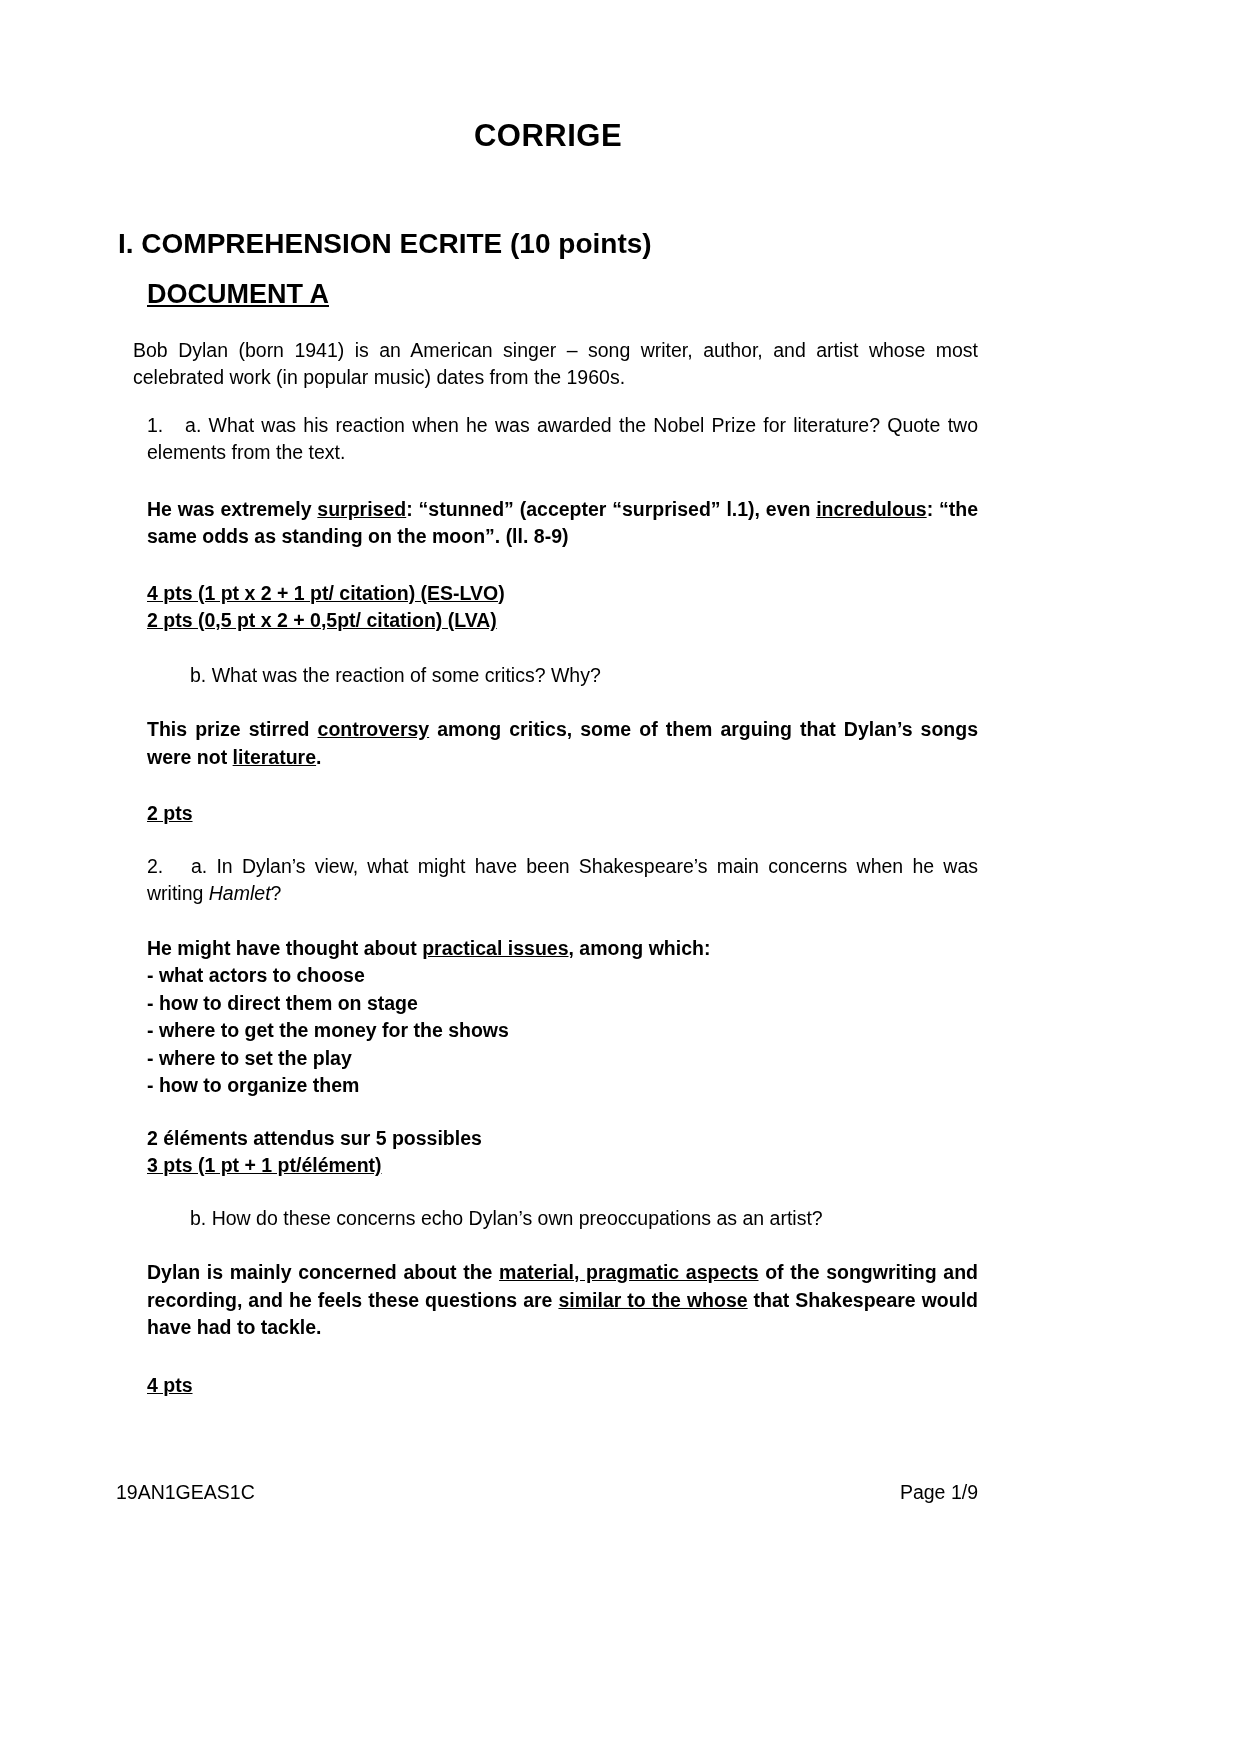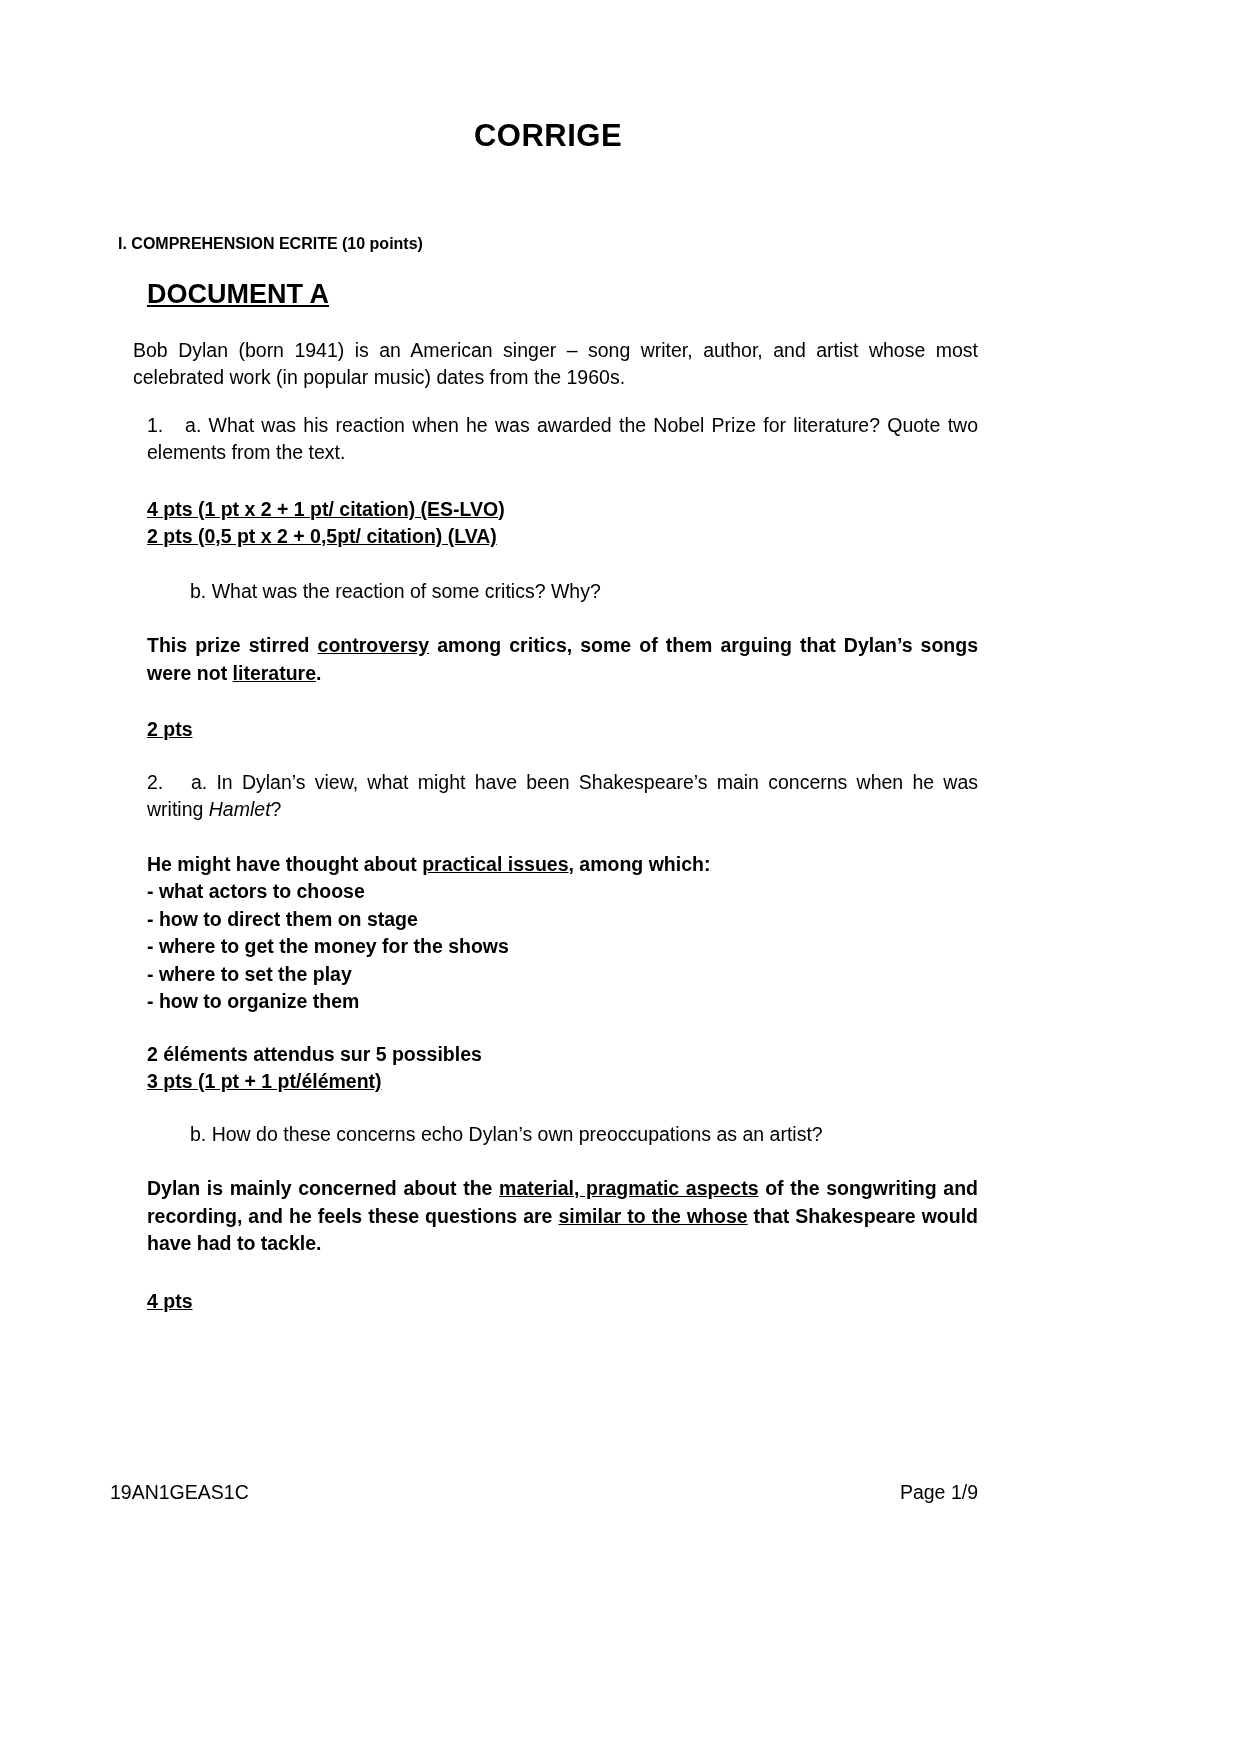--- a/index.html
+++ b/index.html
@@ -21,21 +21,21 @@
   }
   .title {
     font-size: 31px;
     line-height: 36px;
     font-weight: bold;
     text-align: center;
     margin-bottom: 75px;
     letter-spacing: 0.5px;
   }
   .section-heading {
-    font-size: 16px;
+    font-size: 28px;
     line-height: 29px;
     font-weight: bold;
     margin-bottom: 23px;
   }
   .doc-label {
     font-size: 27px;
     font-weight: bold;
     text-decoration: underline;
     margin-left: 29px;
     margin-bottom: 28px;
@@ -48,21 +48,21 @@
   .ind-1 { margin-left: 15px; }
   .ind-2 { margin-left: 29px; }
   .ind-3 { margin-left: 72px; margin-top: 20px; }
   .mb-20 { margin-bottom: 20px; }
   .mb-25 { margin-bottom: 25px; }
   .mb-27 { margin-bottom: 27px; }
   .mb-29 { margin-bottom: 29px; }
   .mb-30 { margin-bottom: 30px; }
   .footer {
     position: absolute;
-    left: 110px;
+    left: 116px;
     right: 262px;
     top: 1479px;
     display: flex;
     justify-content: space-between;
     font-size: 19.5px;
   }
 </style>
 </head>
 <body>
 
@@ -72,20 +72,21 @@
     <h1 class="title">CORRIGE</h1>
 
     <h2 class="section-heading">I. COMPREHENSION ECRITE (10 points)</h2>
 
     <h3 class="doc-label">DOCUMENT A</h3>
 
     <p class="ind-1 j mb-20">Bob Dylan (born 1941) is an American singer – song writer, author, and artist whose most celebrated work (in popular music) dates from the 1960s.</p>
 
     <p class="ind-2 j mb-29">1. &nbsp; a. What was his reaction when he was awarded the Nobel Prize for literature? Quote two elements from the text.</p>
 
+    <p class="ind-2 j mb-29"><span class="b">He was extremely </span><span class="b u">surprised</span><span class="b">: “stunned” (accepter “surprised” l.1), even </span><span class="b u">incredulous</span><span class="b">: “the same odds as standing on the moon”. (ll. 8-9)</span></p>
 
     <div class="ind-2 mb-27">
       <p class="b u">4 pts (1 pt x 2 + 1 pt/ citation) (ES-LVO)</p>
       <p class="b u">2 pts (0,5 pt x 2 + 0,5pt/ citation) (LVA)</p>
     </div>
 
     <p class="ind-3 mb-27">b. What was the reaction of some critics? Why?</p>
 
     <p class="ind-2 j mb-29"><span class="b">This prize stirred </span><span class="b u">controversy</span><span class="b"> among critics, some of them arguing that Dylan’s songs were not </span><span class="b u">literature</span><span class="b">.</span></p>
 

